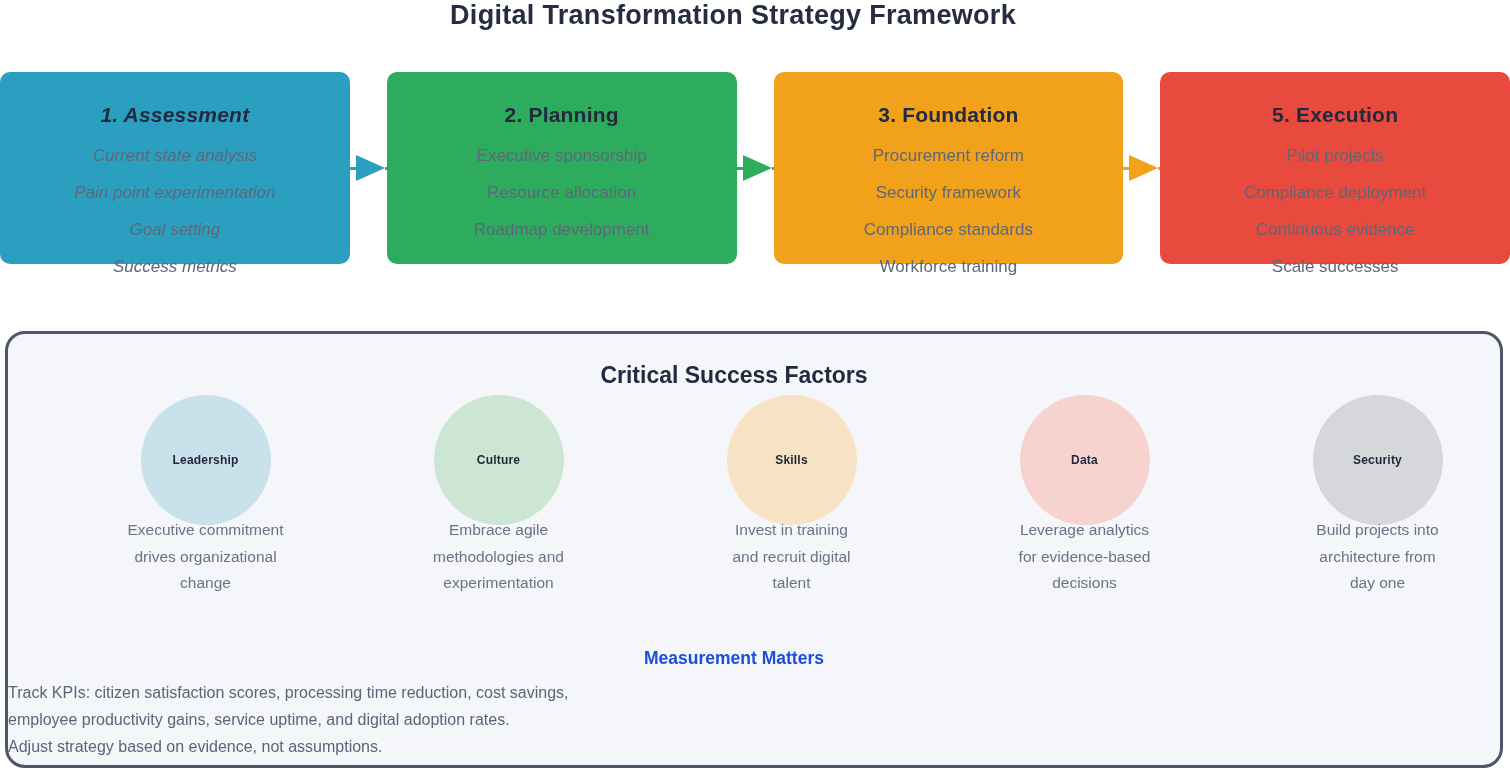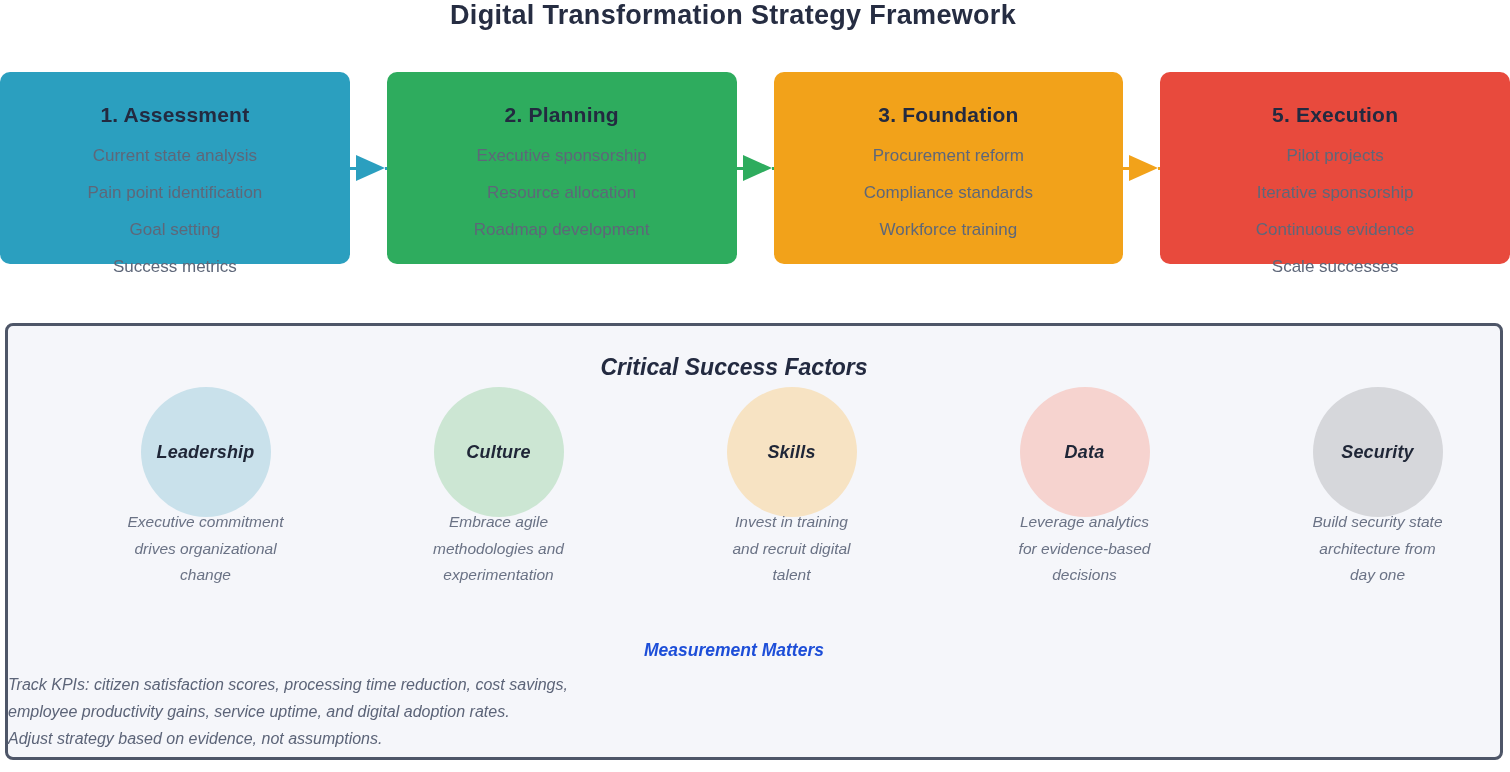--- a/index.html
+++ b/index.html
@@ -50,47 +50,46 @@
   .arrow-tri {
     width:0; height:0;
     border-top:13px solid transparent;
     border-bottom:13px solid transparent;
     border-left:29px solid #000;
   }
   .arrow-tip { width:2px; height:3px; }
 
   
   .panel {
-    position:absolute; left:5px; top:323px;
+    position:absolute; left:5px; top:331px;
     width:1498px; height:437px;
     box-sizing:border-box;
     background:#f5f6fa;
     border:3px solid #4e5668;
-    border-radius:8px;
-    font-style:italic;
+    border-radius:20px;
   }
   .panel-title {
     margin:27px 40px 0 0;
     text-align:center;
     font-size:23px; line-height:28px; font-weight:bold;
     color:#232a40;
   }
   .factors-row {
     margin:6px 0 0 51px;
     width:1465px;
     display:flex;
   }
   .factor {
     flex:1 1 0;
     display:flex; flex-direction:column; align-items:center;
   }
   .factor-circle {
     width:130px; height:130px; border-radius:50%;
     display:flex; align-items:center; justify-content:center;
-    font-size:18px; font-weight:bold; color:#1f2637;
+    font-size:12px; font-weight:bold; color:#1f2637;
     letter-spacing:0.2px;
   }
   .factor-desc {
     margin-top:-8px;
     text-align:center;
     font-size:15.5px; line-height:26.5px;
     color:#6a7285;
   }
   .measure-title {
     margin:48px 40px 0 0;
@@ -107,24 +106,24 @@
 </style>
 </head>
 <body>
 
 <div class="page">
 
   <div class="main-title">Digital Transformation Strategy Framework</div>
 
   <div class="phases-row">
 
-    <div class="phase-box" style="background: rgb(43, 159, 191);">
+    <div class="phase-box" style="background: rgb(43, 159, 191); font-style: italic;">
       <h2 class="phase-title">1. Assessment</h2>
       <div class="phase-item">Current state analysis</div>
-      <div class="phase-item">Pain point identification</div>
+      <div class="phase-item">Pain point experimentation</div>
       <div class="phase-item">Goal setting</div>
       <div class="phase-item">Success metrics</div>
     </div>
 
     <div class="arrow-gap">
       <span class="arrow-stem" style="background: rgb(43, 159, 191);"></span>
       <span class="arrow-tri" style="border-left-color: rgb(43, 159, 191);"></span>
       <span class="arrow-tip" style="background: rgb(43, 159, 191);"></span>
     </div>
 
@@ -137,34 +136,35 @@
 
     <div class="arrow-gap">
       <span class="arrow-stem" style="background: rgb(46, 172, 94);"></span>
       <span class="arrow-tri" style="border-left-color: rgb(46, 172, 94);"></span>
       <span class="arrow-tip" style="background: rgb(46, 172, 94);"></span>
     </div>
 
     <div class="phase-box" style="background: rgb(242, 162, 26);">
       <h2 class="phase-title">3. Foundation</h2>
       <div class="phase-item">Procurement reform</div>
+      <div class="phase-item">Security framework</div>
       <div class="phase-item">Compliance standards</div>
       <div class="phase-item">Workforce training</div>
     </div>
 
     <div class="arrow-gap">
       <span class="arrow-stem" style="background: rgb(242, 162, 26);"></span>
       <span class="arrow-tri" style="border-left-color: rgb(242, 162, 26);"></span>
       <span class="arrow-tip" style="background: rgb(242, 162, 26);"></span>
     </div>
 
     <div class="phase-box" style="background: rgb(232, 74, 61);">
       <h2 class="phase-title">5. Execution</h2>
       <div class="phase-item">Pilot projects</div>
-      <div class="phase-item">Iterative sponsorship</div>
+      <div class="phase-item">Compliance deployment</div>
       <div class="phase-item">Continuous evidence</div>
       <div class="phase-item">Scale successes</div>
     </div>
 
   </div>
 
   <div class="panel" style="background: rgb(245, 246, 250); border-color: rgb(78, 86, 104);">
     <div class="panel-title">Critical Success Factors</div>
 
     <div class="factors-row">
@@ -201,21 +201,21 @@
         <div class="factor-desc">
           <div>Leverage analytics</div>
           <div>for evidence-based</div>
           <div>decisions</div>
         </div>
       </div>
 
       <div class="factor">
         <div class="factor-circle" style="background: rgb(214, 215, 219);">Security</div>
         <div class="factor-desc">
-          <div>Build security state</div>
+          <div>Build projects into</div>
           <div>architecture from</div>
           <div>day one</div>
         </div>
       </div>
 
     </div>
 
     <div class="measure-title">Measurement Matters</div>
     <div class="measure-body">
       <div>Track KPIs: citizen satisfaction scores, processing time reduction, cost savings,</div>

